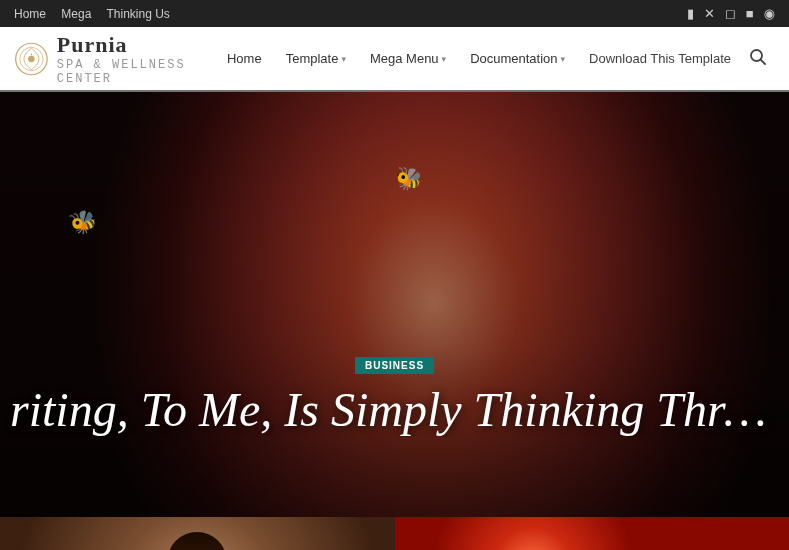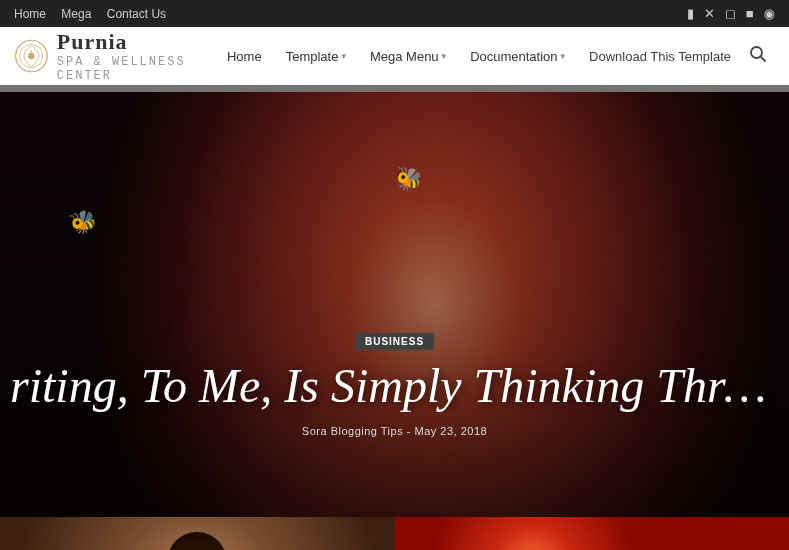--- a/index.html
+++ b/index.html
@@ -25,21 +25,21 @@
     .social-icon {
       color: #ccc;
       font-size: 13px;
       cursor: pointer;
       text-decoration: none;
     }
 
     
     .header {
       background: #fff;
-      border-bottom: 7px solid #737373;
+      border-bottom: 2px solid #737373;
       padding: 0 14px;
       display: flex;
       align-items: center;
       justify-content: space-between;
       height: 65px;
     }
     .logo-area {
       display: flex;
       align-items: center;
       gap: 8px;
@@ -118,21 +118,21 @@
     }
     .hero-content {
       position: absolute;
       bottom: 80px;
       left: 0;
       right: 0;
       text-align: center;
     }
     .hero-badge {
       display: inline-block;
-      background: #404040;
+      background: #0f766e;
       color: #fff;
       font-size: 10px;
       font-weight: bold;
       letter-spacing: 1px;
       padding: 3px 10px;
       margin-bottom: 10px;
       text-transform: uppercase;
     }
     .hero-title {
       font-family: 'Palatino Linotype', Palatino, 'Book Antiqua', Georgia, serif;
@@ -207,21 +207,21 @@
       border-radius: 40px 40px 0 0;
     }
   </style>
 </head>
 <body>
 
 <div class="top-bar">
   <div class="top-bar-links">
     <a href="#">Home</a>
     <a href="#">Mega</a>
-    <a href="#">Contact Us</a>
+    <a href="#">Thinking Us</a>
   </div>
   <div class="top-bar-social">
     <a class="social-icon">▮</a>
     <a class="social-icon">✕</a>
     <a class="social-icon">◻</a>
     <a class="social-icon">■</a>
     <a class="social-icon">◉</a>
   </div>
 </div>
 
@@ -274,25 +274,20 @@
   <div class="hero-overlay"></div>
 
   <div class="bee bee-1">🐝</div>
   <div class="bee bee-2">🐝</div>
 
   <div class="hero-content">
     <div>
       <span class="hero-badge">BUSINESS</span>
     </div>
     <div class="hero-title">riting, To Me, Is Simply Thinking Through My Fin</div>
-    <div class="hero-meta">
-      <span>Sora Blogging Tips</span>
-      <span>-</span>
-      <span>May 23, 2018</span>
-    </div>
   </div>
 </div>
 
 <div class="image-grid">
   <div class="grid-left">
     <div class="grid-left-inner">
       <div class="grid-figure"></div>
     </div>
   </div>
   <div class="grid-right">

